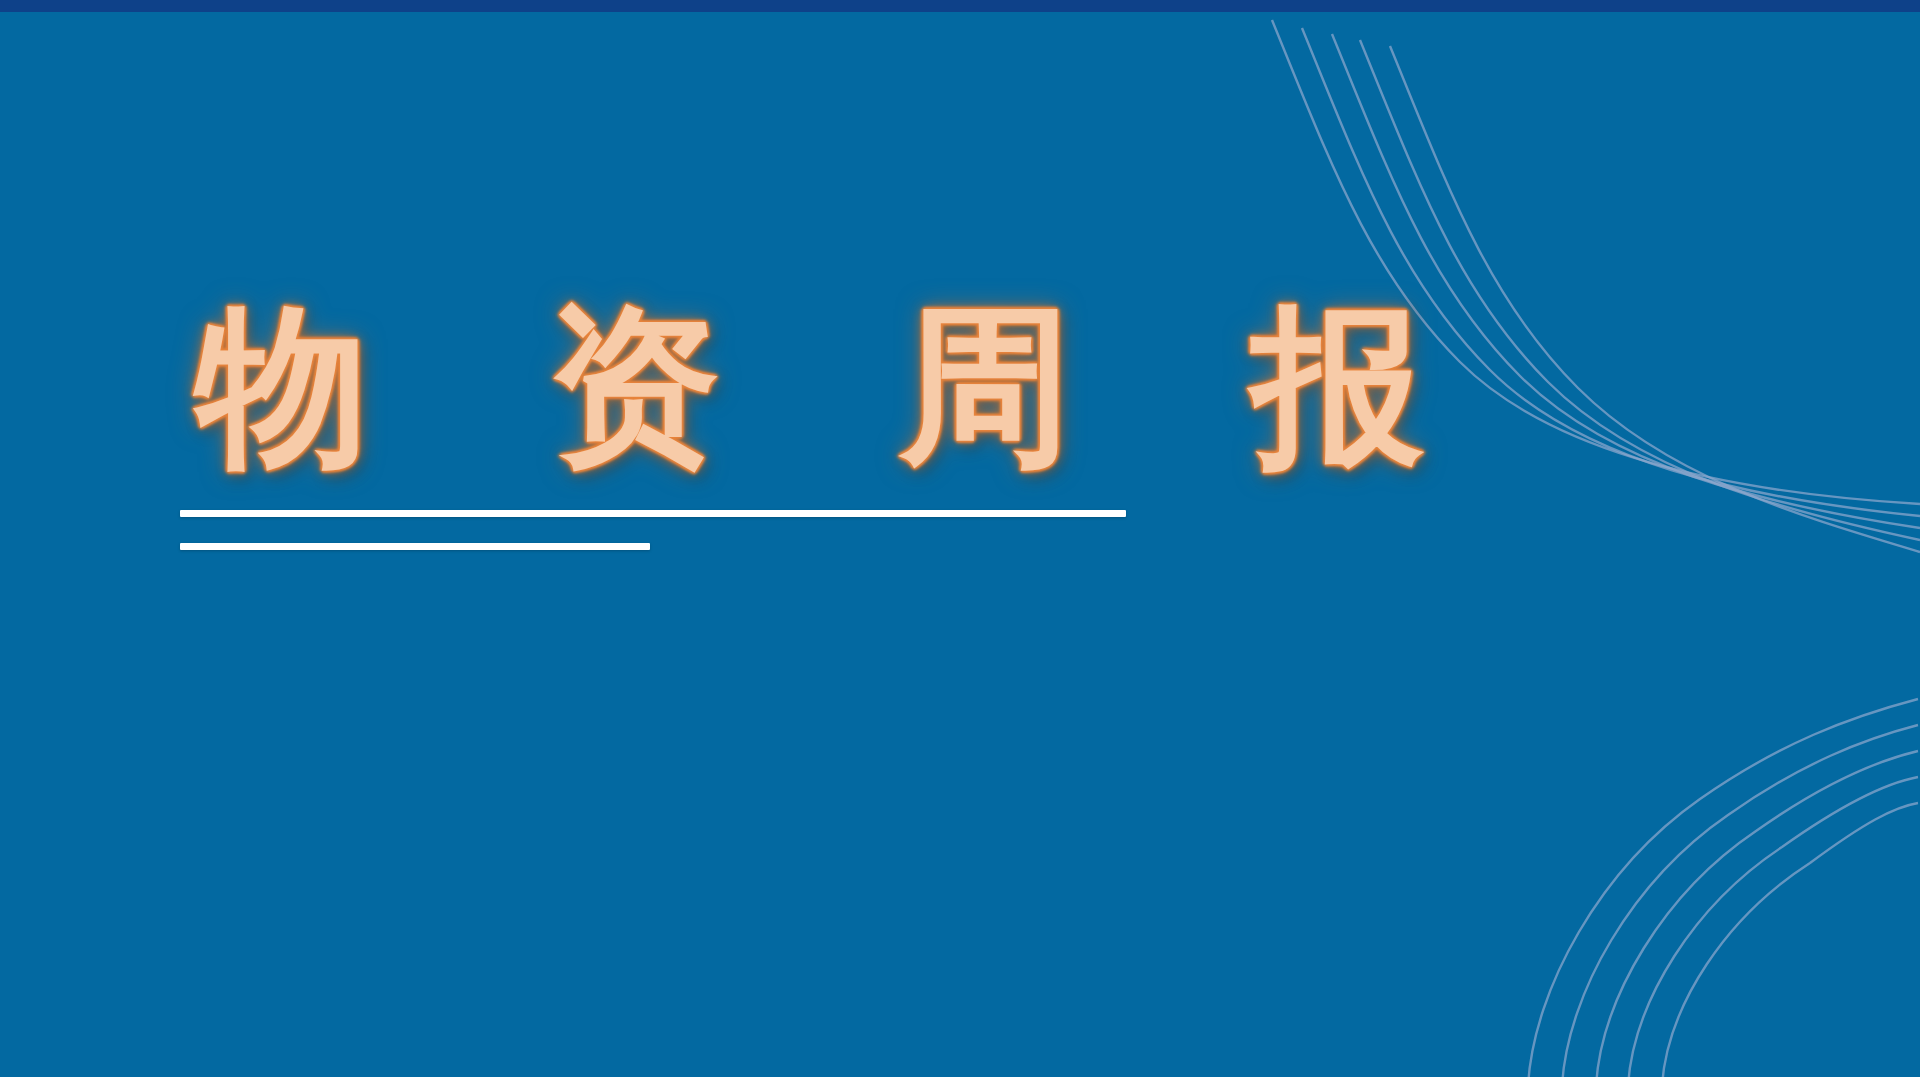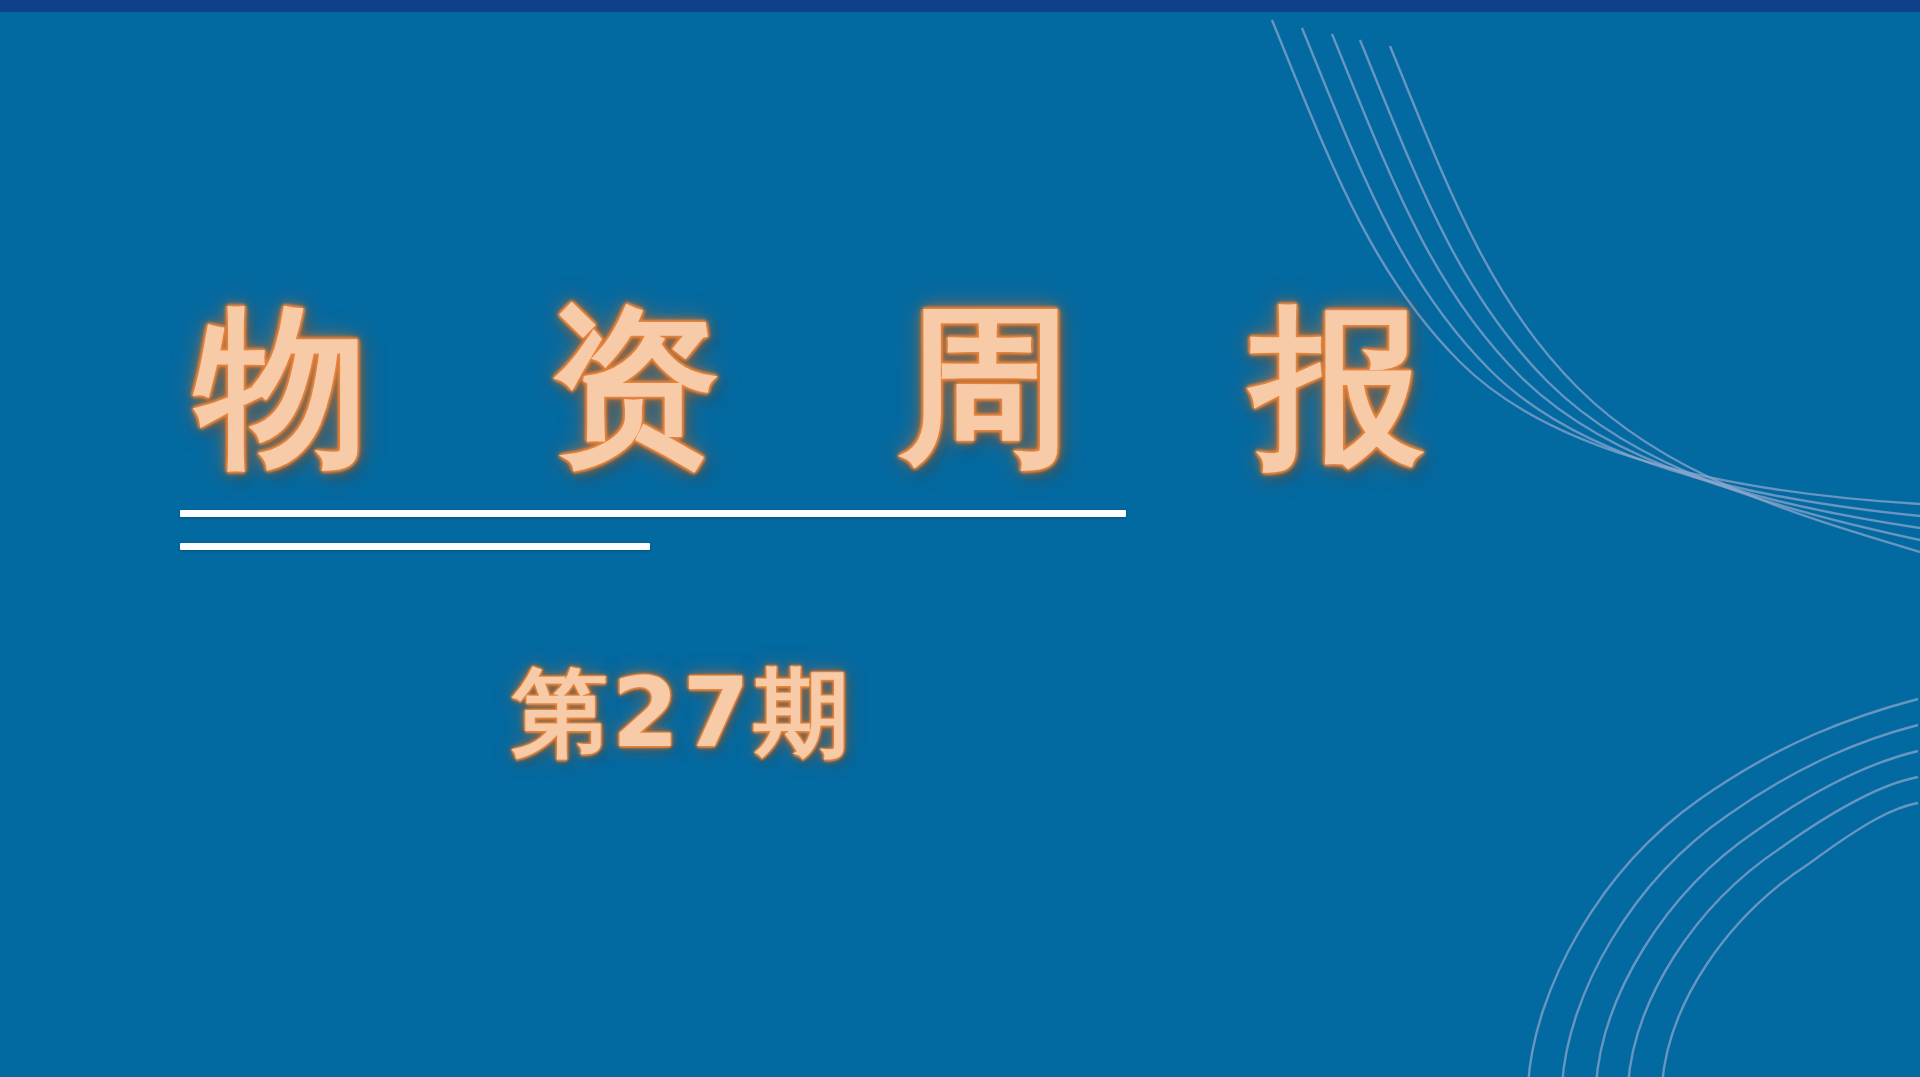--- a/index.html
+++ b/index.html
@@ -143,16 +143,15 @@
 
   <div class="content">
 
     <div class="title">物 资 周 报</div>
 
     <div class="rule-wrap">
       <div class="rule rule-long"></div>
       <div class="rule rule-short"></div>
     </div>
 
-    <div class="subtitle">第27期</div>
 
   </div>
 </div>
 
 </body></html>

